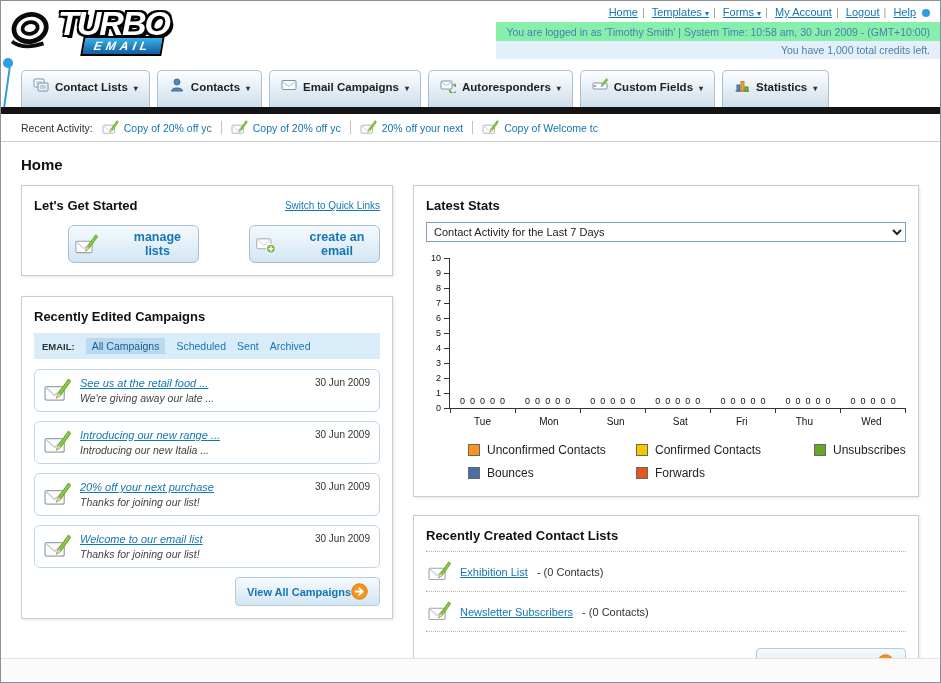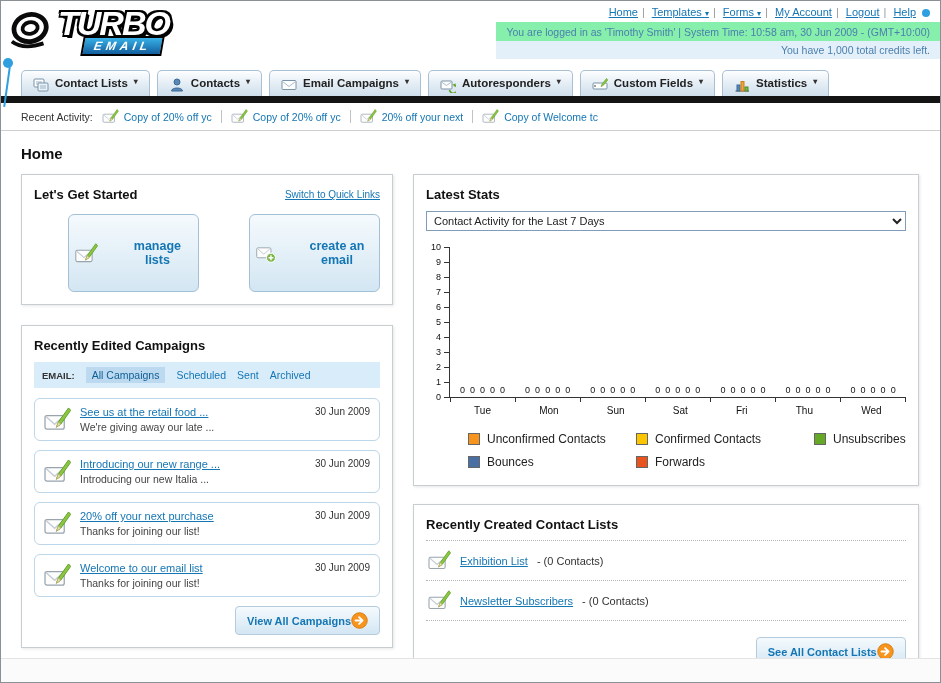--- a/index.html
+++ b/index.html
@@ -21,21 +21,21 @@
   .top-links { padding:5px 10px 4px; font-size:11px; white-space:nowrap; }
   .top-links a { color:#1576b4; text-decoration:underline; cursor:pointer; }
   .top-links .dd { font-size:8px; color:#1576b4; text-decoration:none; }
   .top-links .sep { color:#999; margin:0 4px; }
   .help-dot { display:inline-block; width:8px; height:8px; border-radius:50%; background:#2f9fe0; margin-left:6px; vertical-align:middle; }
   .session-strip { background:#86efac; color:#4a7fae; font-size:10.5px; padding:4px 10px 3px; white-space:nowrap; }
   .credits-strip { background:#e4f0f9; color:#4a7fae; font-size:10.5px; padding:3px 10px; }
 
   
   .main-nav { display:flex; gap:7px; padding:5px 0 0 20px; align-items:flex-end; background:#fff; }
-  .nav-tab { display:flex; align-items:flex-start; gap:6px; padding:6px 11px 3px;
+  .nav-tab { display:flex; align-items:flex-end; gap:6px; padding:6px 11px 14px;
      background:linear-gradient(#fdfeff,#e2ecf4 55%,#cfdfec); border:1px solid #a9c0d4; border-bottom:none;
      border-radius:5px 5px 0 0; font-size:11.5px; font-weight:bold; color:#222; cursor:pointer; }
   .nav-tab .dd { font-size:8px; color:#333; }
   .nav-icon { width:16px; height:16px; }
   .black-bar { height:7px; background:#141414; }
 
   
   .recent-activity { display:flex; align-items:center; gap:9px; padding:6px 10px 6px 20px; border-bottom:1px solid #cfcfcf; font-size:10.5px; background:#fff; }
   .ra-label { color:#333; }
   .ra-item { display:flex; align-items:center; gap:5px; color:#1576b4; cursor:pointer; text-decoration:none; }
@@ -49,33 +49,33 @@
   .col-left { flex:none; width:372px; display:flex; flex-direction:column; gap:20px; }
   .col-right { flex:1; display:flex; flex-direction:column; gap:18px; }
 
   .box { background:#fff; border:1px solid #c8cdd2; box-shadow:1px 1px 3px rgba(0,0,0,0.10); padding:12px; }
   .box h2 { font-size:13px; color:#111; }
 
   
   .box-head { display:flex; justify-content:space-between; align-items:center; }
   .small-link { font-size:10px; color:#1576b4; text-decoration:underline; cursor:pointer; }
   .gs-buttons { display:flex; gap:16px; margin-top:12px; }
-  .big-btn { flex:1; display:flex; align-items:center; justify-content:center; gap:25px; padding:24px 6px;
+  .big-btn { flex:1; display:flex; align-items:center; justify-content:center; gap:25px; padding:4px 6px;
      background:linear-gradient(#f5fafd,#d3e6f3); border:1px solid #a3c0d6; border-radius:6px;
      color:#1576b4; font-weight:bold; font-size:12.5px; cursor:pointer; font-family:inherit;margin-left:34px; }
   .btn-icon { width:25px; height:23px; }
 
   
   .show-tabs { background:#d8ecfa; display:flex; align-items:center; gap:11px; padding:5px 8px; font-size:10.5px; margin:9px 0 10px; }
   .show-label { font-weight:bold; font-size:9.5px; color:#333; }
   .show-tab { color:#1576b4; cursor:pointer; text-decoration:none; }
   .show-tab.active { background:#bcd9ef; padding:2px 6px; color:#0f5f96; }
   .campaign-item { display:flex; align-items:flex-start; gap:9px; border:1px solid #bcd6ea; border-radius:6px; padding:7px 9px; margin-bottom:9px; background:#fff; }
   .ci-icon { width:27px; height:25px; flex:none; margin-top:1px; }
-  .ci-text { flex:1; min-width:0; }
+  .ci-text { flex:1; min-width:0;font-style:italic; }
   .ci-title { display:block; color:#1576b4; font-size:11px; text-decoration:underline; cursor:pointer; margin-bottom:3px; }
   .ci-sub { color:#444; font-size:10.5px; }
   .ci-date { color:#333; font-size:10px; white-space:nowrap; margin-left:6px; }
   .box-actions { display:flex; justify-content:flex-end; margin-top:6px; }
   .action-btn { display:flex; align-items:center; padding:5px 11px;
      background:linear-gradient(#f5fafd,#d3e6f3); border:1px solid #b3cbdd; border-radius:4px;
      color:#1576b4; font-weight:bold; font-size:11px; cursor:pointer; font-family:inherit; }
   .arrow-icon { width:17px; height:17px; }
 
   

